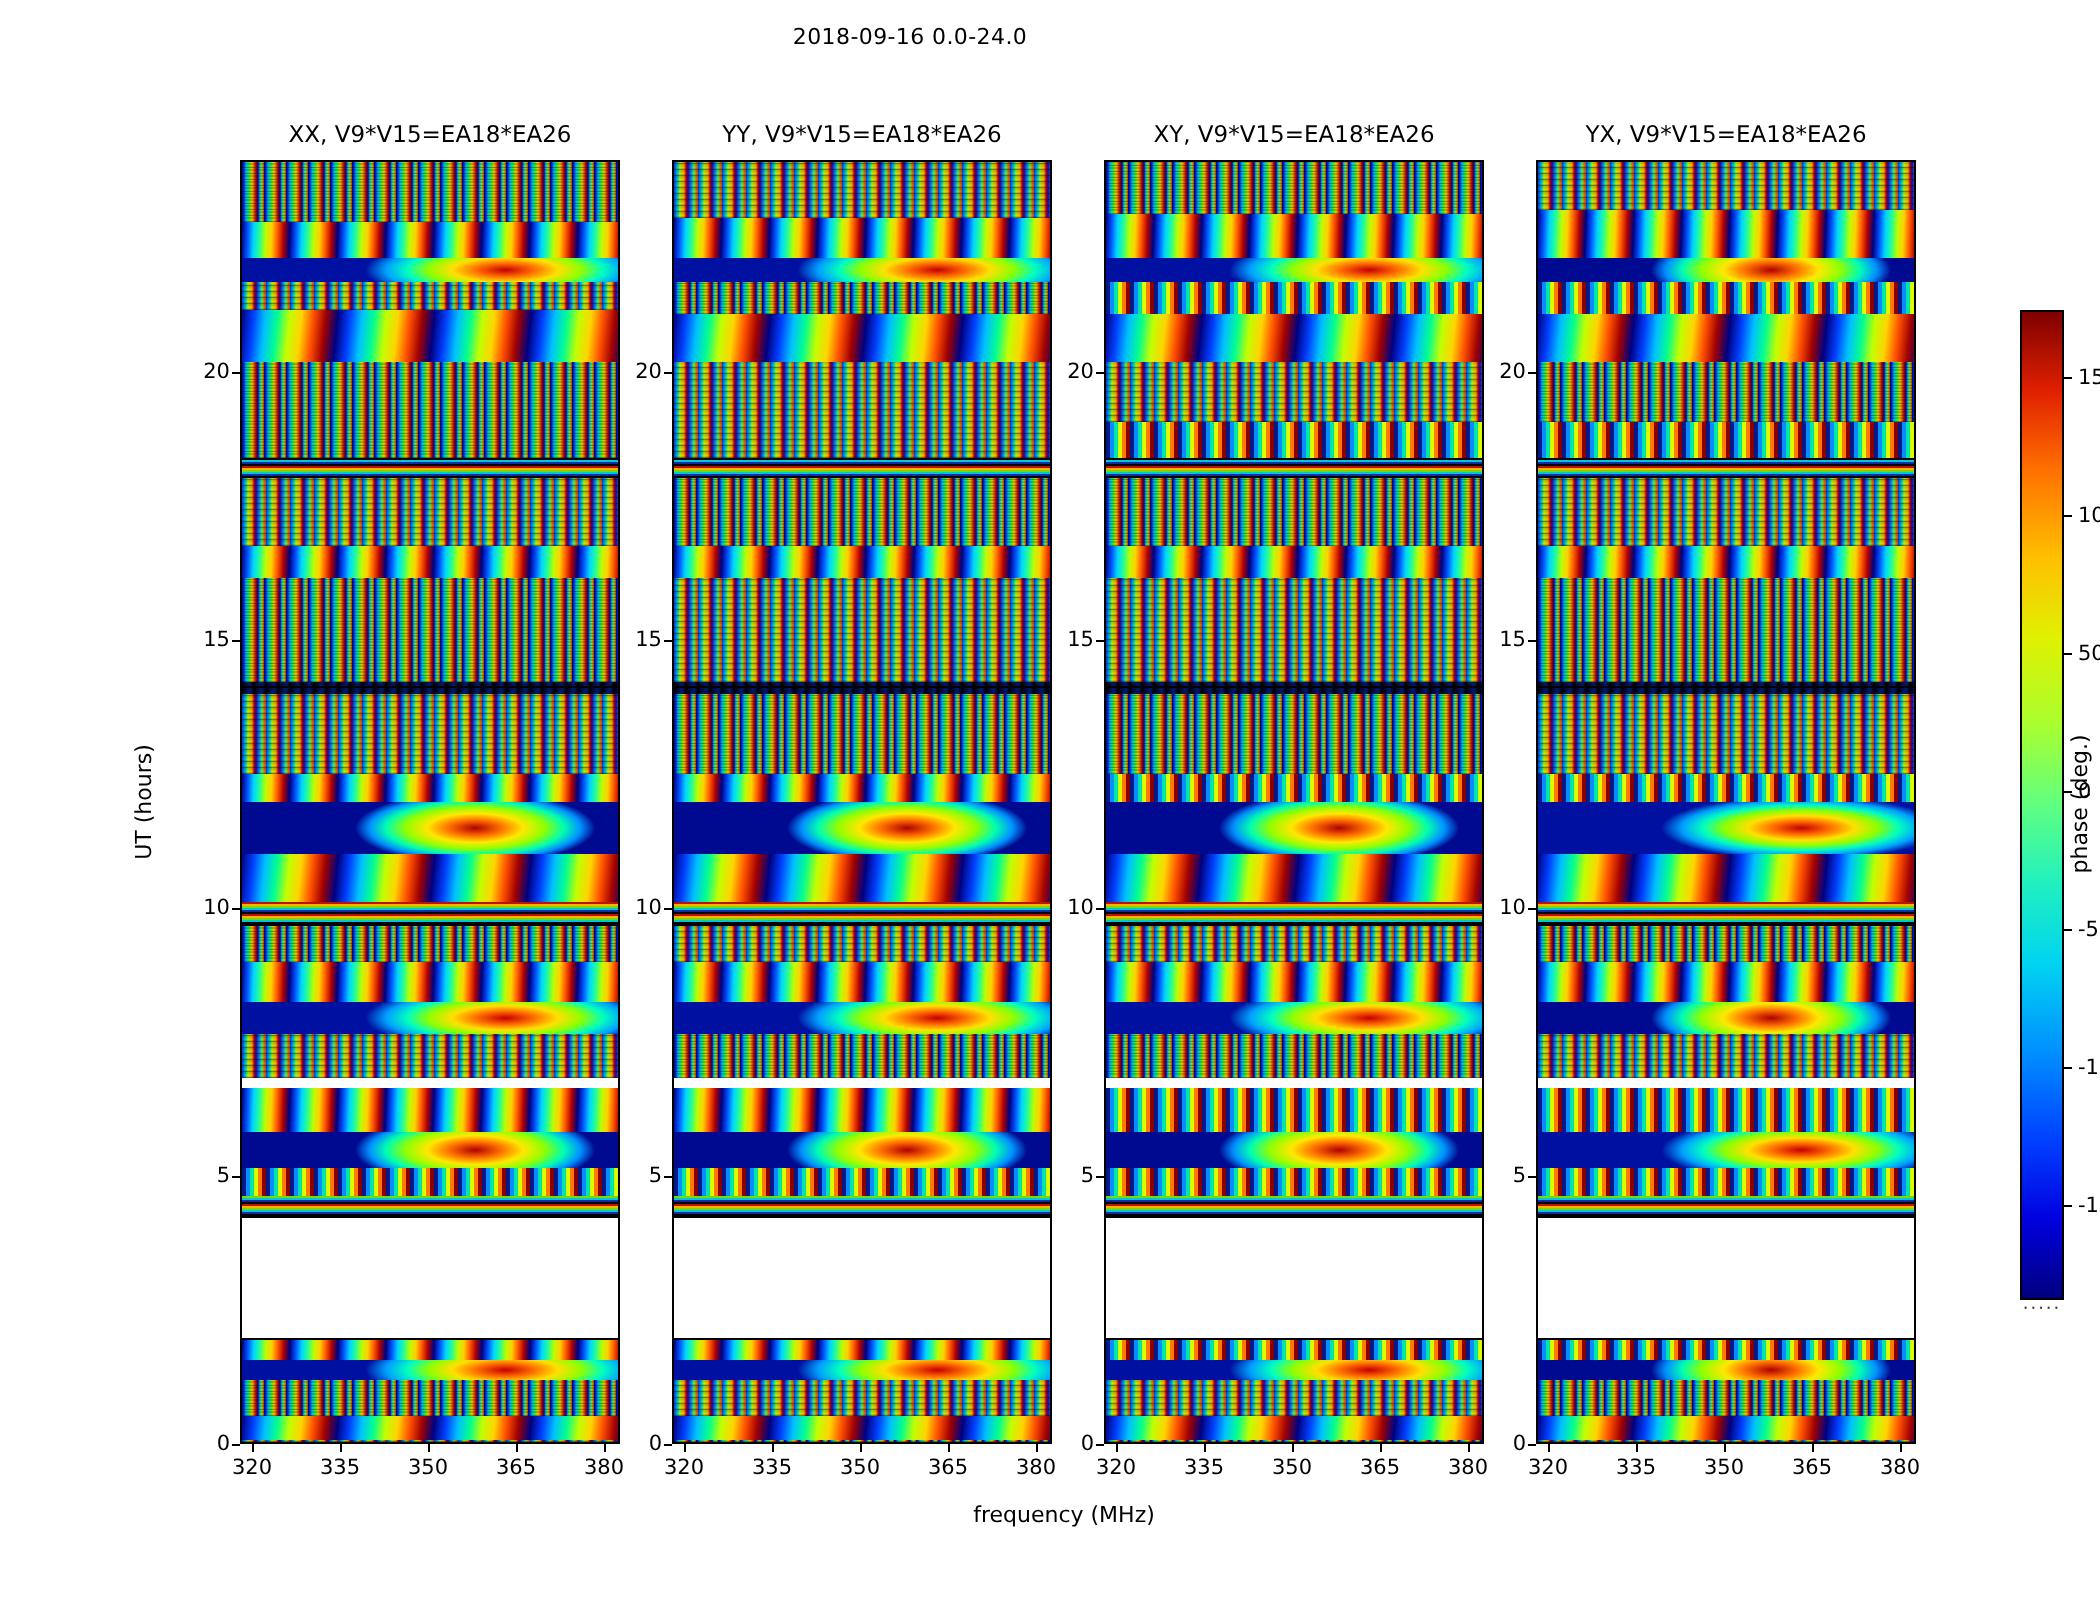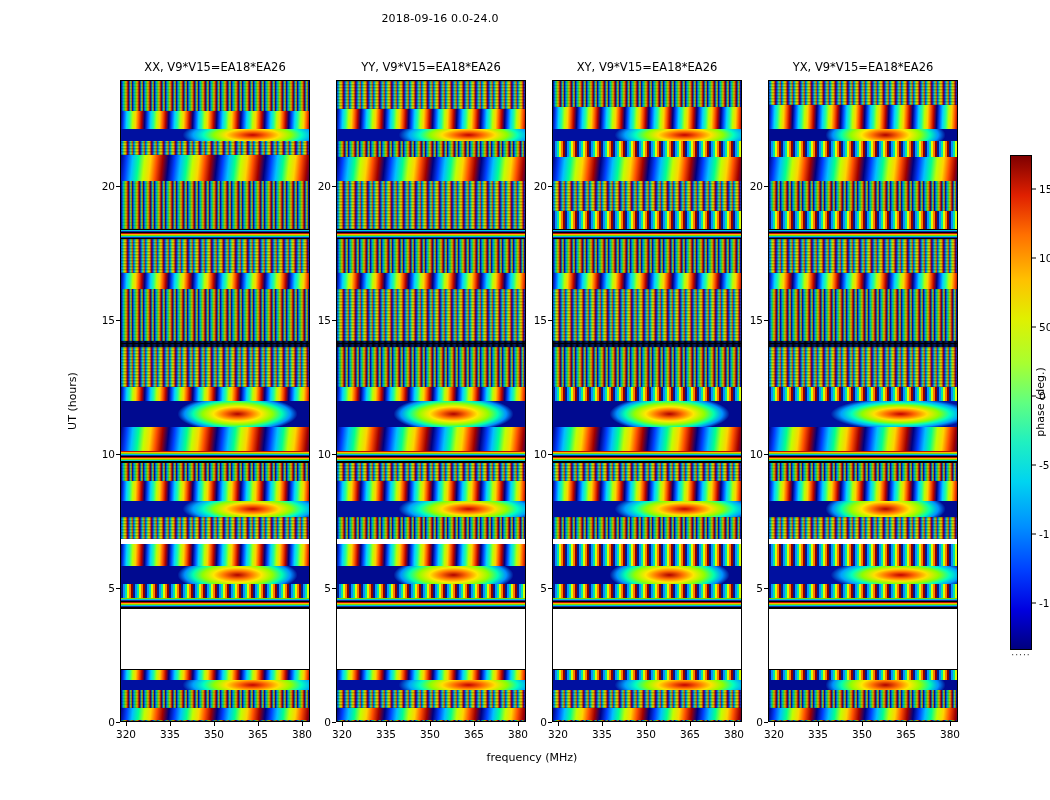--- a/index.html
+++ b/index.html
@@ -19,21 +19,21 @@
   #figure {
     position: absolute;
     left: 0; top: 0;
     width: 1050px;
     height: 800px;
   }
 
   
   #suptitle {
     position: absolute;
-    left: 0;
+    left: 15px;
     top: 12px;
     width: 880px;
     text-align: center;
     font-size: 11px;
     letter-spacing: 0.2px;
   }
 
   
   .panel {
     position: absolute;

